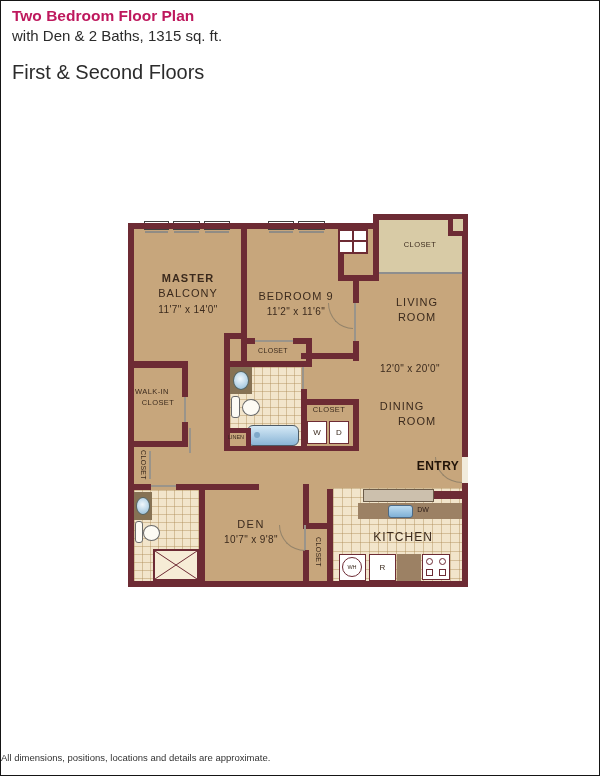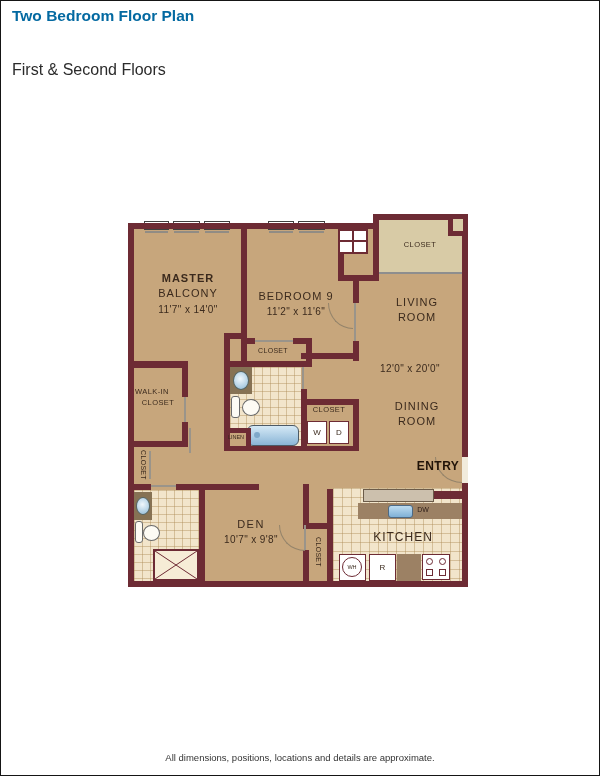--- a/index.html
+++ b/index.html
@@ -1,23 +1,23 @@
 <!DOCTYPE html>
 <html><head>
 <meta charset="utf-8">
 <style>
   html,body{margin:0;padding:0;background:#888;}
   .page{position:relative;width:600px;height:776px;background:#ffffff;border:1px solid #151515;
         box-sizing:border-box;overflow:hidden;font-family:"Liberation Sans",sans-serif;}
   
-  .hdr{position:absolute;left:11px;color:#0369a1;}
+  .hdr{position:absolute;left:11px;color:#be185d;}
   .hdr.t1{top:6px;font-size:15.5px;font-weight:bold;}
   .hdr.t2{top:26px;font-size:15px;color:#2b2b2b;}
-  .hdr.t3{top:60px;font-size:16px;color:#2b2b2b;}
-  .footer{position:absolute;left:0;right:0;top:751px;text-align:center;font-size:9.5px;color:#333;}
+  .hdr.t3{top:60px;font-size:20px;color:#2b2b2b;}
+  .footer{position:absolute;left:0;right:0;top:751px;text-align:left;font-size:9.5px;color:#333;}
   
   .fl,.w,.tl,.dl,.win,.sill,.gap,.arc,.fx{position:absolute;box-sizing:border-box;}
   .fl.main{background:#c7a67c;}
   .fl.bal{background:#d8cba6;}
   .w{background:#6d2b34;}
   .tl{background-color:#f2e5cb;
       background-image:linear-gradient(rgba(176,143,92,.45) 1px,transparent 1px),
                        linear-gradient(90deg,rgba(176,143,92,.45) 1px,transparent 1px);
       background-size:9px 9px;}
   .dl{background:#9a948a;}
@@ -47,20 +47,21 @@
   .vlbl{transform:rotate(90deg);transform-origin:center;height:10px;}
   .entry{font-weight:bold;font-size:12px;color:#211308;letter-spacing:.5px;}
   .inbox{line-height:23px;font-size:8px;letter-spacing:0;}
 </style>
 </head>
 <body>
 
 <div class="page">
 
   <div class="hdr t1">Two Bedroom Floor Plan</div>
+  <div class="hdr t2">with Den &amp; 2 Baths, 1315 sq. ft.</div>
   <div class="hdr t3">First &amp; Second Floors</div>
 
   <div class="fl main" style="left:133px;top:228px;width:328px;height:352px;"></div>
   <div class="fl bal" style="left:378px;top:219px;width:83px;height:52px;"></div>
   <div class="dl" style="left:378px;top:271px;width:83px;height:2px;background:#8e8e8e;"></div>
 
   <div class="tl" style="left:229px;top:366px;width:71px;height:79px;background-size:8px 8px;"></div>
   <div class="tl" style="left:133px;top:489px;width:65px;height:91px;background-size:8px 8px;"></div>
   <div class="tl" style="left:332px;top:487px;width:129px;height:93px;"></div>
   <div class="fl main" style="left:223px;top:427px;width:22px;height:18px;"></div>
@@ -172,21 +173,21 @@
   <div class="arc" style="left:278px;top:524px;width:26px;height:26px;"></div>
 
   <div class="lbl" style="left:137px;top:271px;width:100px;font-weight:bold;">MASTER</div>
   <div class="lbl" style="left:137px;top:286px;width:100px;">BALCONY</div>
   <div class="lbl dim" style="left:135px;top:303px;width:104px;">11'7" x 14'0"</div>
   <div class="lbl" style="left:245px;top:289px;width:100px;">BEDROOM 9</div>
   <div class="lbl dim" style="left:243px;top:305px;width:104px;">11'2" x 11'6"</div>
   <div class="lbl" style="left:376px;top:295px;width:80px;">LIVING</div>
   <div class="lbl" style="left:376px;top:310px;width:80px;">ROOM</div>
   <div class="lbl dim" style="left:357px;top:362px;width:104px;">12'0" x 20'0"</div>
-  <div class="lbl" style="left:376px;top:399px;width:80px;">DINING</div>
+  <div class="lbl" style="left:361px;top:399px;width:80px;">DINING</div>
   <div class="lbl" style="left:376px;top:414px;width:80px;">ROOM</div>
   <div class="lbl entry" style="left:405px;top:459px;width:64px;">ENTRY</div>
   <div class="lbl sm2" style="left:384px;top:240px;width:70px;">CLOSET</div>
   <div class="lbl" style="left:205px;top:517px;width:90px;letter-spacing:1.5px;">DEN</div>
   <div class="lbl dim" style="left:203px;top:533px;width:94px;">10'7" x 9'8"</div>
   <div class="lbl" style="left:360px;top:530px;width:84px;font-size:12px;">KITCHEN</div>
   <div class="lbl sm2" style="left:127px;top:387px;width:48px;">WALK-IN</div>
   <div class="lbl sm2" style="left:127px;top:398px;width:60px;">CLOSET</div>
   <div class="lbl sm" style="left:245px;top:346px;width:54px;">CLOSET</div>
   <div class="lbl sm2" style="left:302px;top:405px;width:52px;">CLOSET</div>

